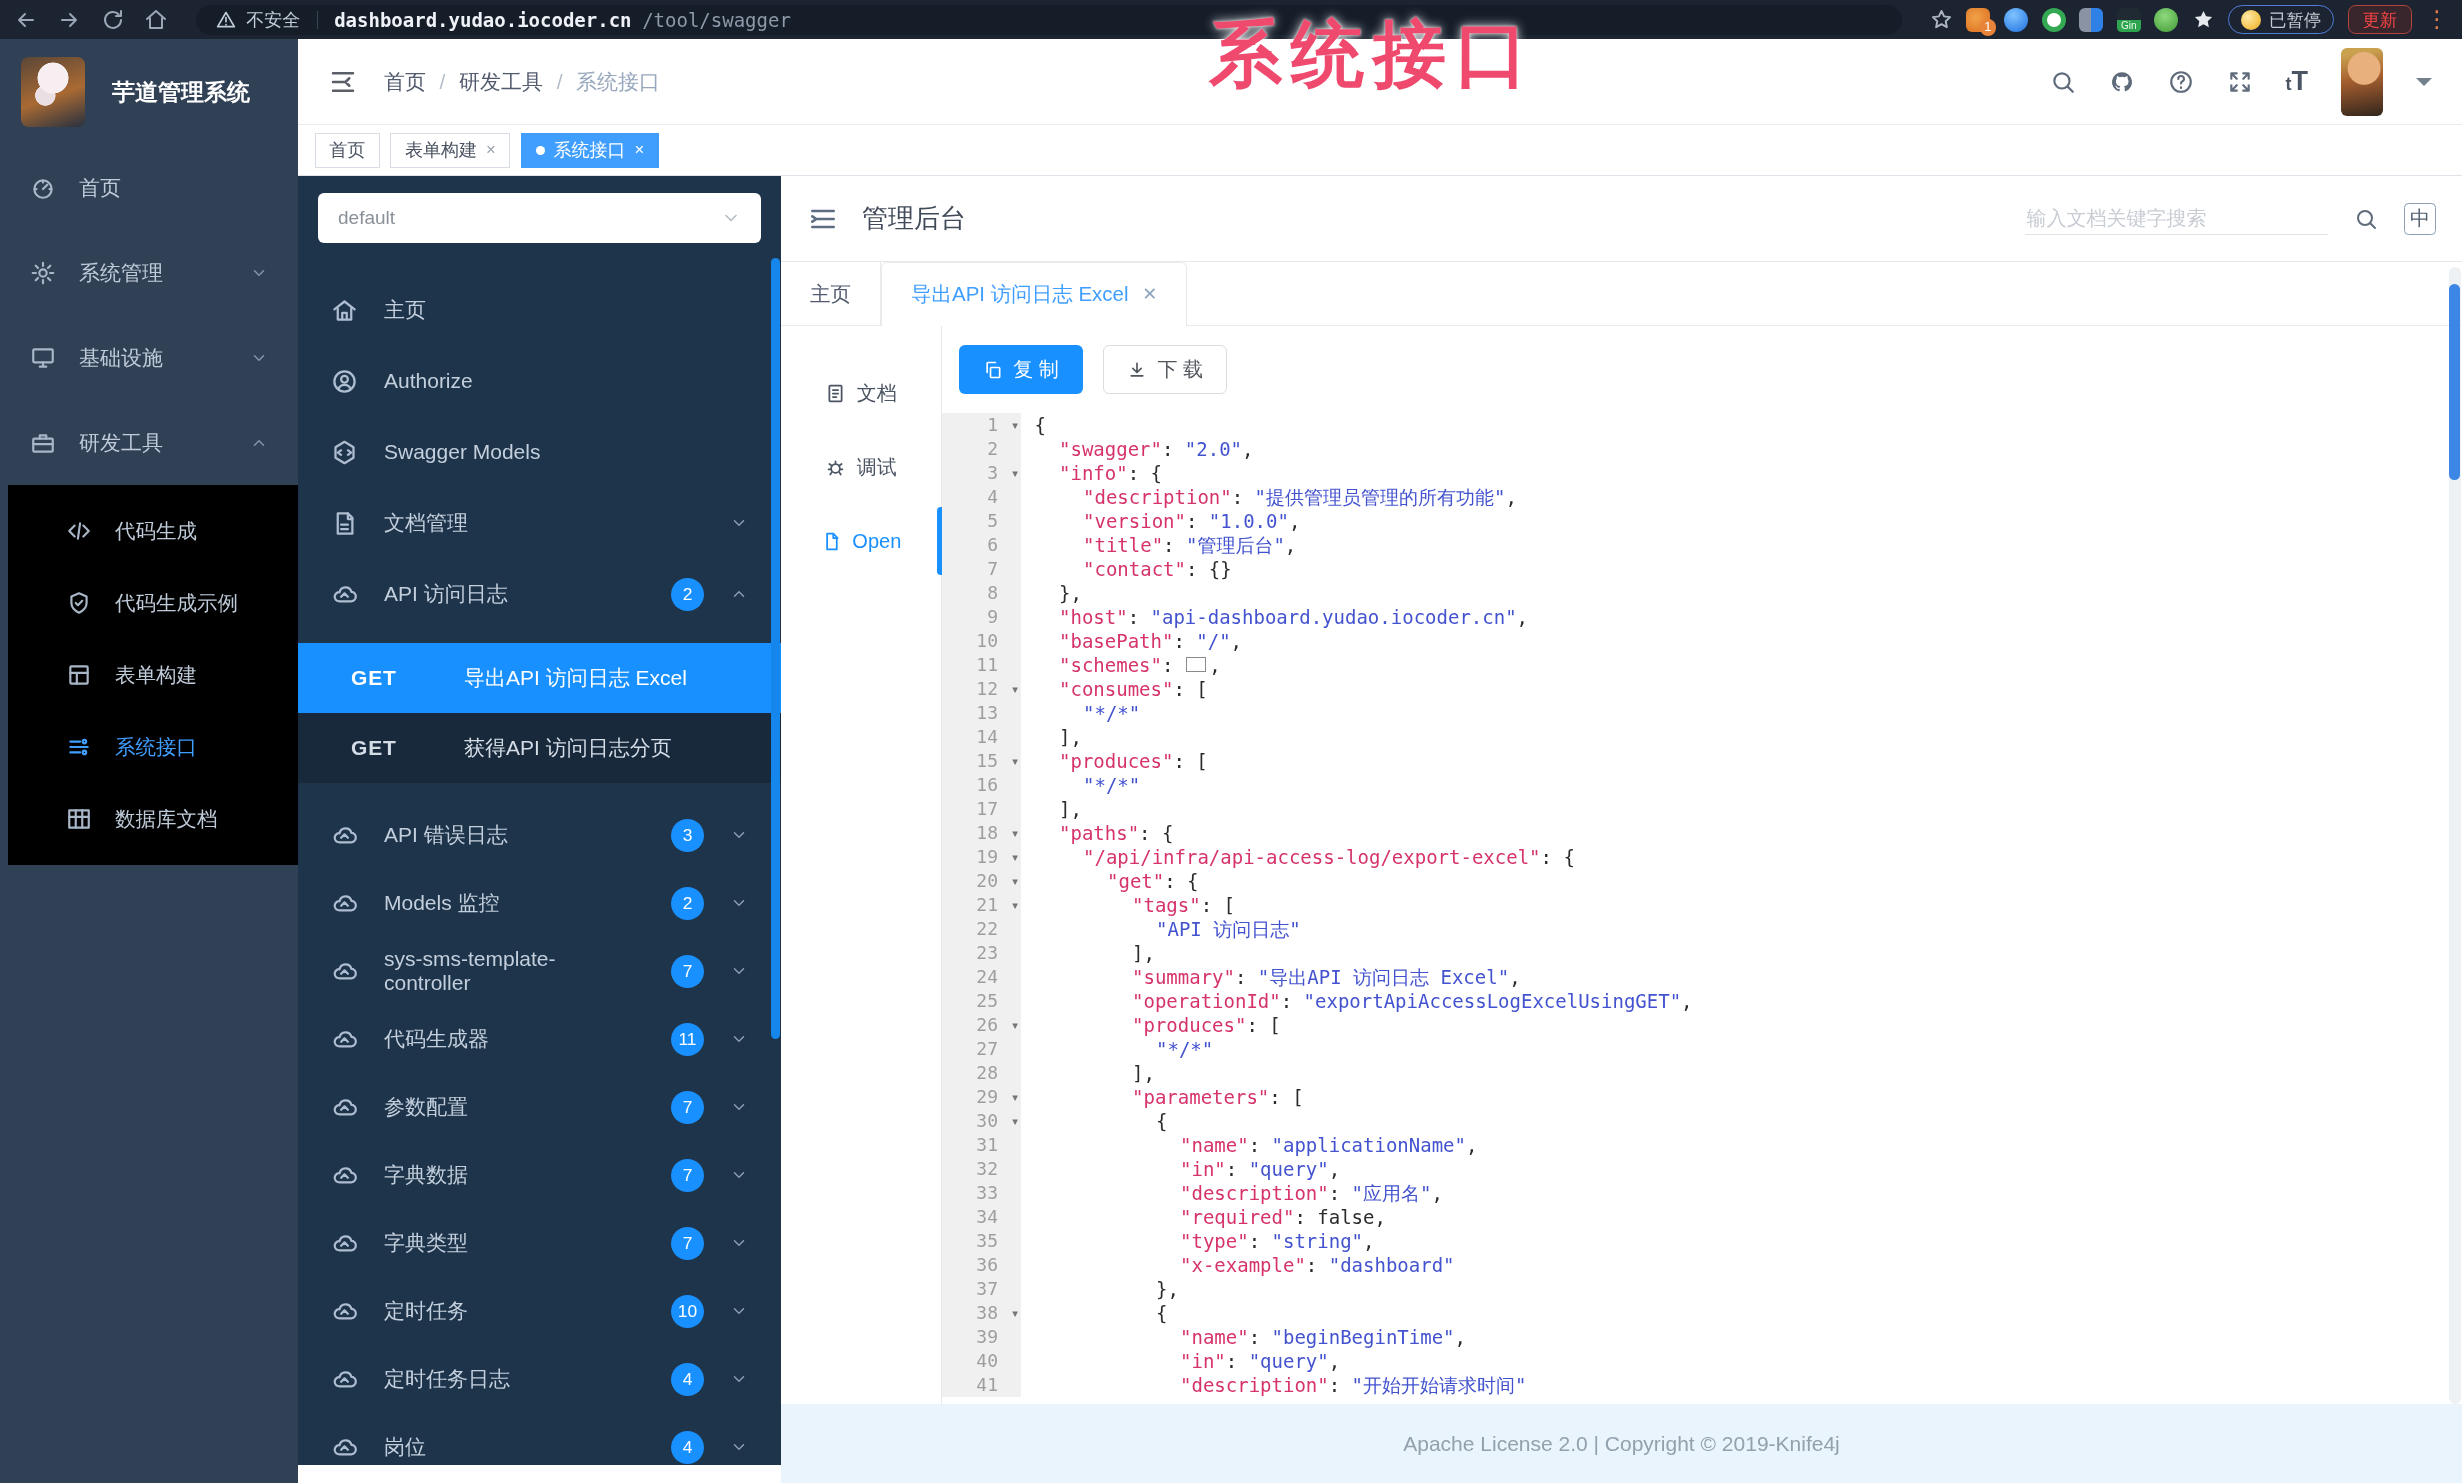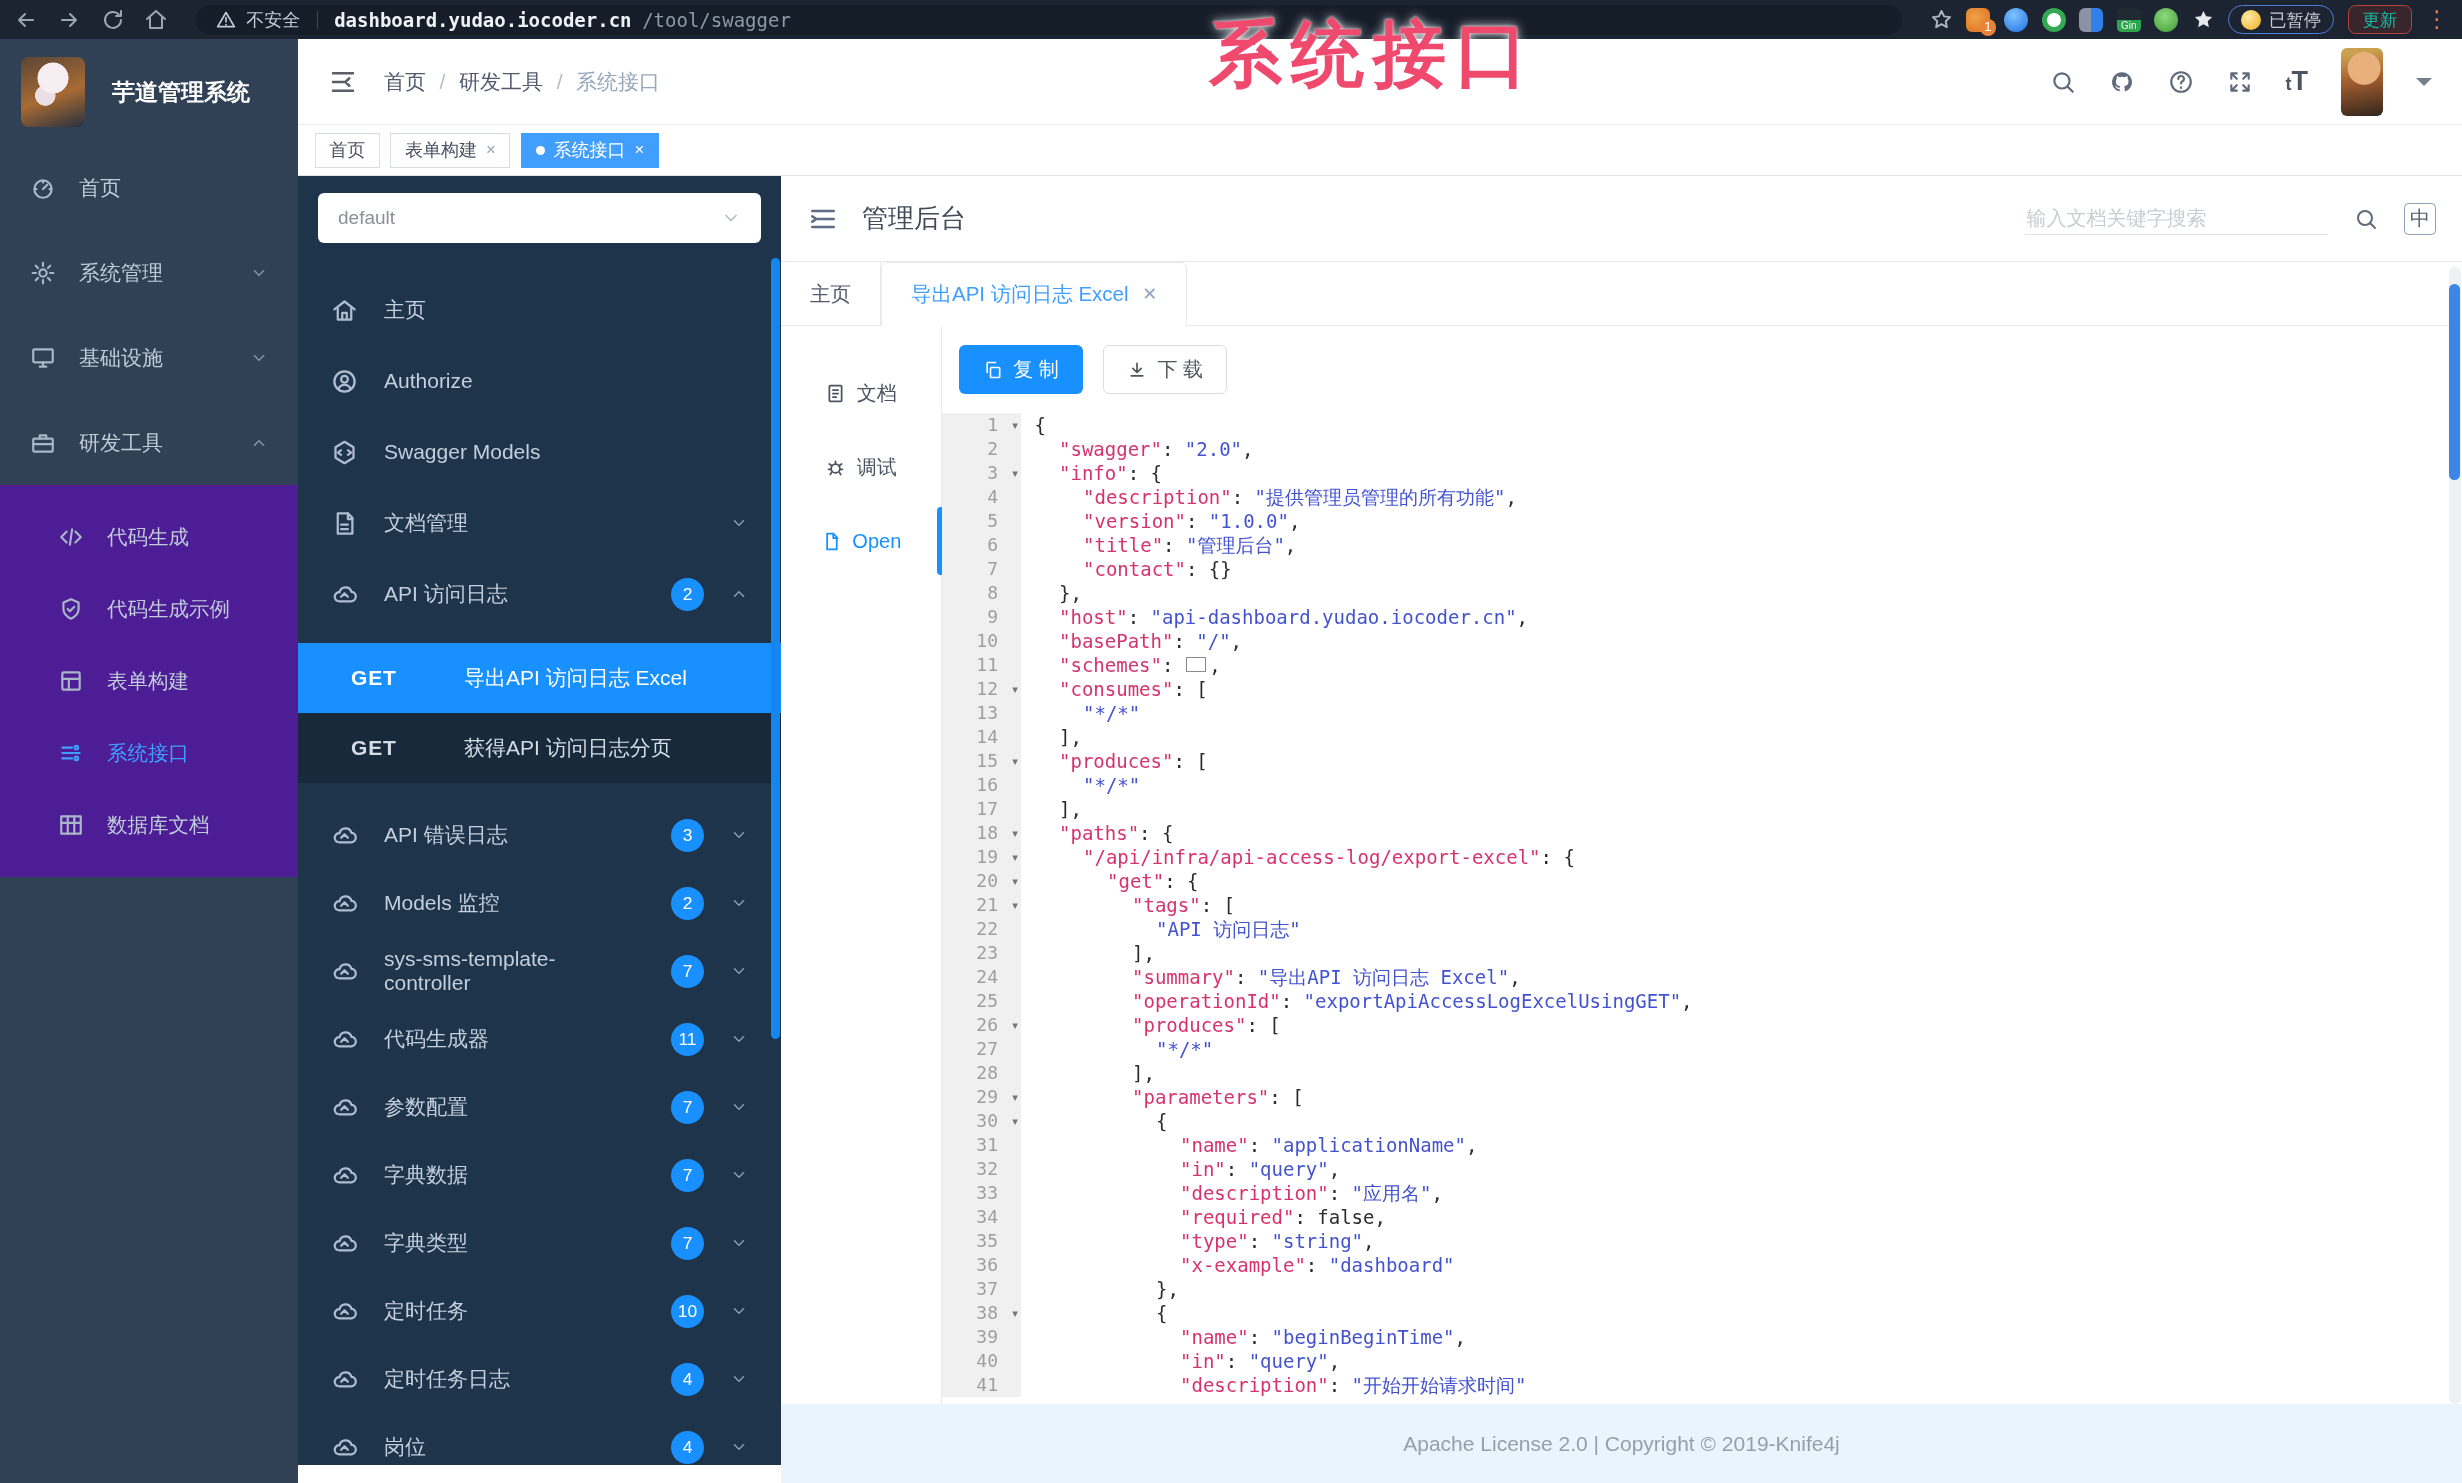--- a/index.html
+++ b/index.html
@@ -28,21 +28,21 @@
                 line-height:16.7px; }
   .gin-label { position:absolute; left:0; right:0; bottom:0; background:#2ea44f; color:#eafbe9;
                font-size:10px; text-align:center; border-radius:0 0 4.5px 4.5px; line-height:11.4px; }
   .paused-pill { height:29px; border:1.5px solid #4f7dd8; border-radius:14.4px; display:flex;
                  align-items:center; gap:7.6px; padding:0 12px; }
   .emoji-face { width:20px; height:20px; border-radius:50%;
                 background:radial-gradient(circle at 35% 35%, #fde9a8, #f6c651 60%, #e89b3c); }
   .paused-label { color:#c7ccd4; font-size:17.4px; }
   .update-pill { height:29px; border:1.5px solid #b5443c; border-radius:7.6px; display:flex;
                  align-items:center; padding:0 13.6px; background:rgba(130,40,35,.3); }
-  .update-label { color:#14b8a6; font-size:17.4px; }
+  .update-label { color:#ef4444; font-size:17.4px; }
   .menu-dots { color:#e07b4a; font-size:23px; line-height:23px; letter-spacing:0; }
 
   
   .overlay-note { position:absolute; left:1209px; top:6px; z-index:60; font-size:73px;
                   font-weight:bold; letter-spacing:9px; color:#ef4a6e;
                   text-shadow:0 0 10.6px rgba(255,255,255,.95), 0 0 3px rgba(255,255,255,.9); }
 
   
   .app { display:flex; height:1444px; }
   .app-sidebar { width:298px; flex:none; background:#304156; color:#bfcbd9; }
@@ -50,21 +50,21 @@
   .logo-avatar { width:64px; height:70px; border-radius:7.6px; flex:none;
      background:
        radial-gradient(circle at 50% 30%, #f6eef0 0 26%, transparent 27%),
        radial-gradient(circle at 38% 55%, #eadfe2 0 18%, transparent 19%),
        linear-gradient(160deg,#5a4637,#a96a33 55%,#27303f); }
   .logo-title { color:#fff; font-size:23px; font-weight:bold; white-space:nowrap; }
   .as-item { height:85px; display:flex; align-items:center; padding:0 30px; gap:23px;
              font-size:21px; cursor:pointer; }
   .as-item .ic { width:26px; height:26px; color:#a8b6c8; }
   .as-item .chev { margin-left:auto; width:18px; height:18px; color:#8594a8; }
-  .as-sub { background:#4c1d95; padding:16px 0; }
+  .as-sub { background:#000000; padding:10px 0;margin-left:8px; }
   .as-sub .as-item { height:72px; padding-left:58px; font-size:20.5px; }
   .as-sub .as-item.active { color:#409eff; }
   .as-sub .as-item.active .ic { color:#409eff; }
 
   
   .right-col { flex:1; display:flex; flex-direction:column; min-width:0; background:#fff; }
   .top-header { height:86px; display:flex; align-items:center; padding:0 30px;
                 border-bottom:0.8px solid #ececec; background:#fff; }
   .hamburger { color:#5a5e66; width:30px; height:30px; margin-right:26px; cursor:pointer; }
   .crumbs { display:flex; align-items:center; gap:13.6px; font-size:21px; }

